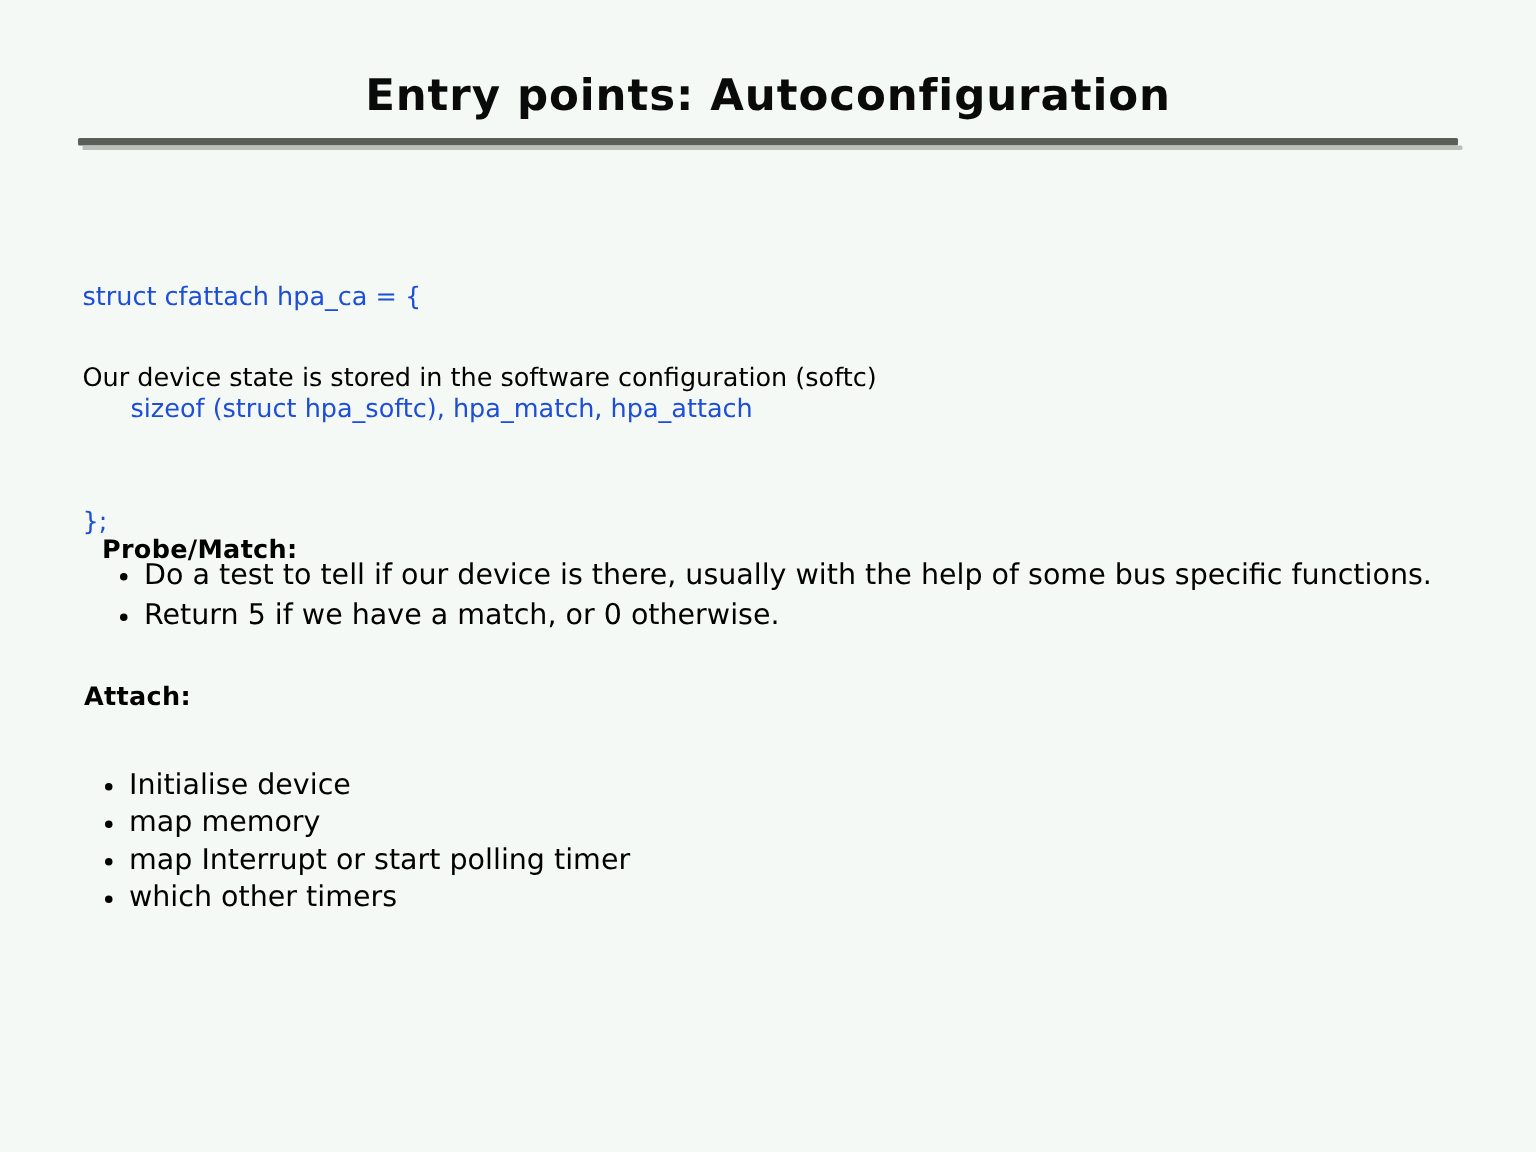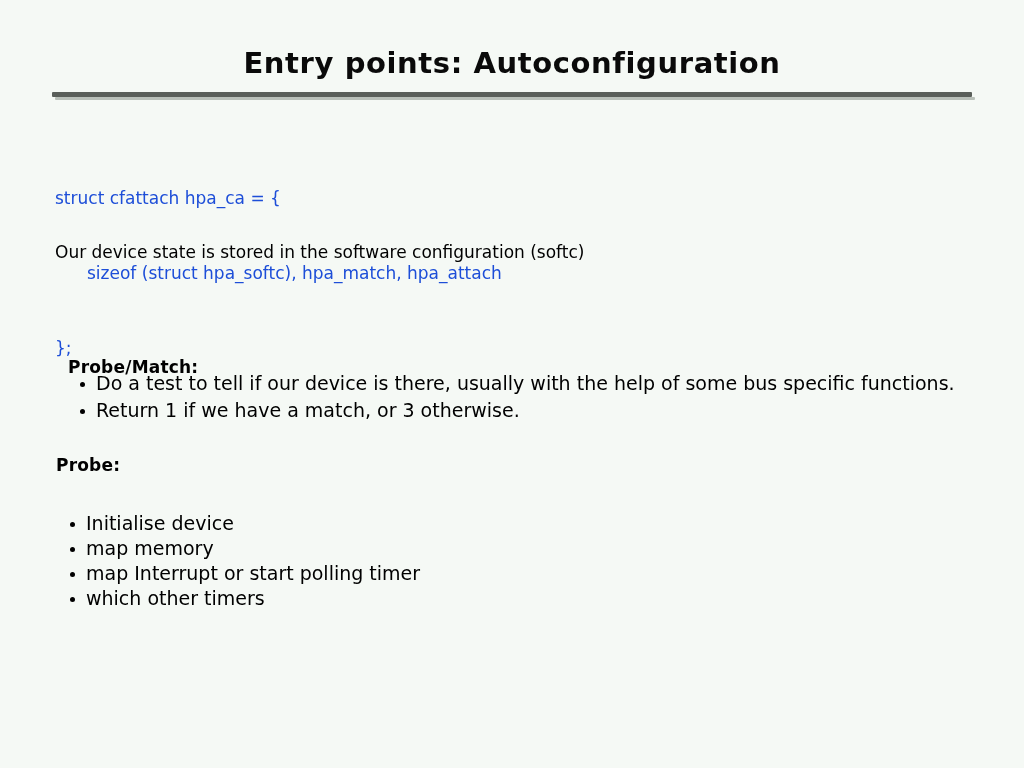--- a/index.html
+++ b/index.html
@@ -175,25 +175,25 @@
 
   <div class="section-heading" id="heading-probe">Probe/Match:</div>
 
   <ul class="bullet-list" id="list-probe">
     <li class="bullet-item">
       <span class="bullet-dot"></span>
       <span>Do a test to tell if our device is there, usually with the help of some bus specific functions.</span>
     </li>
     <li class="bullet-item">
       <span class="bullet-dot"></span>
-      <span>Return 1 if we have a match, or 3 otherwise.</span>
+      <span>Return 5 if we have a match, or 0 otherwise.</span>
     </li>
   </ul>
 
-  <div class="section-heading" id="heading-attach">Probe:</div>
+  <div class="section-heading" id="heading-attach">Attach:</div>
 
   <ul class="bullet-list" id="list-attach">
     <li class="bullet-item">
       <span class="bullet-dot"></span>
       <span>Initialise device</span>
     </li>
     <li class="bullet-item">
       <span class="bullet-dot"></span>
       <span>map memory</span>
     </li>

